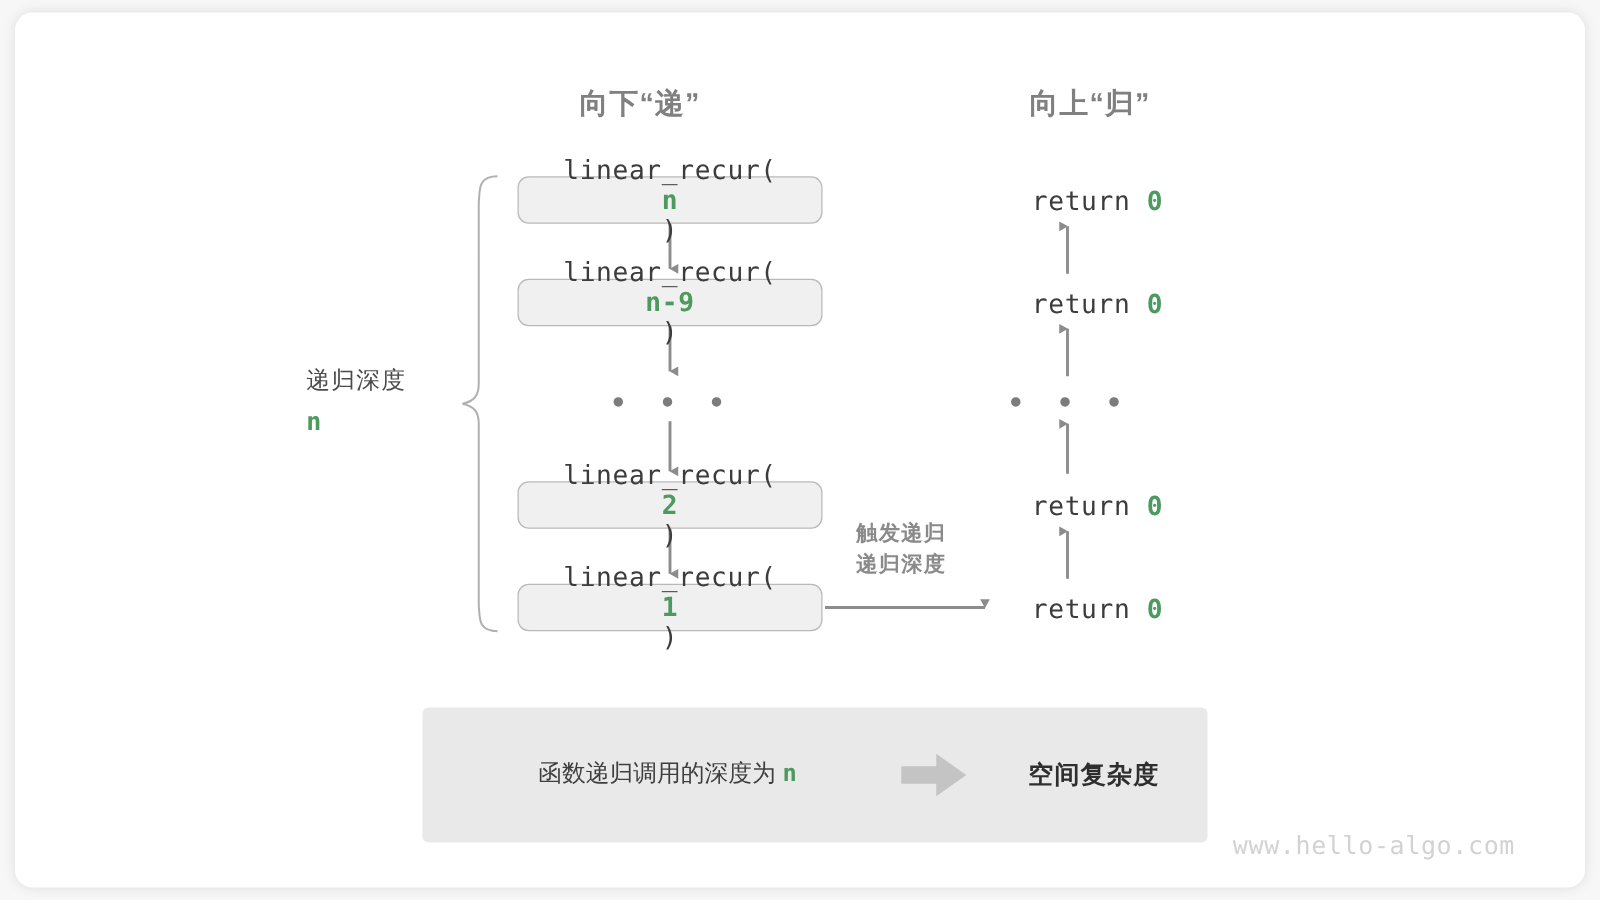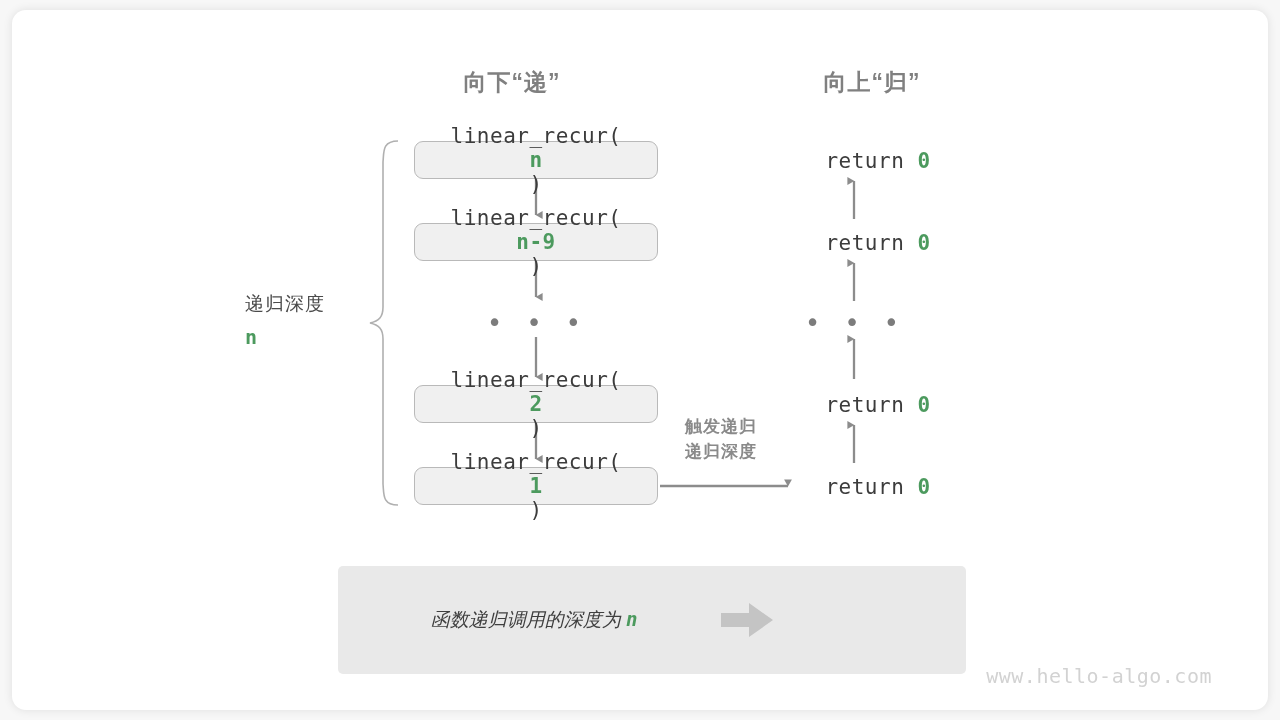--- a/index.html
+++ b/index.html
@@ -152,21 +152,20 @@
   #summary {
     position: absolute;
     left: 326px;
     top: 556px;
     width: 628px;
     height: 108px;
     background: #e9e9e9;
     border-radius: 5px;
     display: flex;
     align-items: center;
-    font-style: italic;
   }
   #summary-left {
     flex: 0 0 auto;
     width: 352px;
     padding-left: 20px;
     text-align: center;
     font-size: 19px;
     color: #3f3f3f;
     line-height: 1.85;
     white-space: nowrap;
@@ -340,19 +339,20 @@
         </div>
       </div>
 
       <div id="summary-arrow">
         <svg width="56" height="40" viewBox="0 0 56 40">
           <path d="M2,13 L30,13 L30,3 L54,20 L30,37 L30,27 L2,27 Z" fill="#c4c4c4"></path>
         </svg>
       </div>
 
       <div id="summary-right">
+        <span class="title">空间复杂度</span>
       </div>
     </div>
 
     <div id="watermark">www.hello-algo.com</div>
 
   </div>
 </div>
 
 </body></html>

